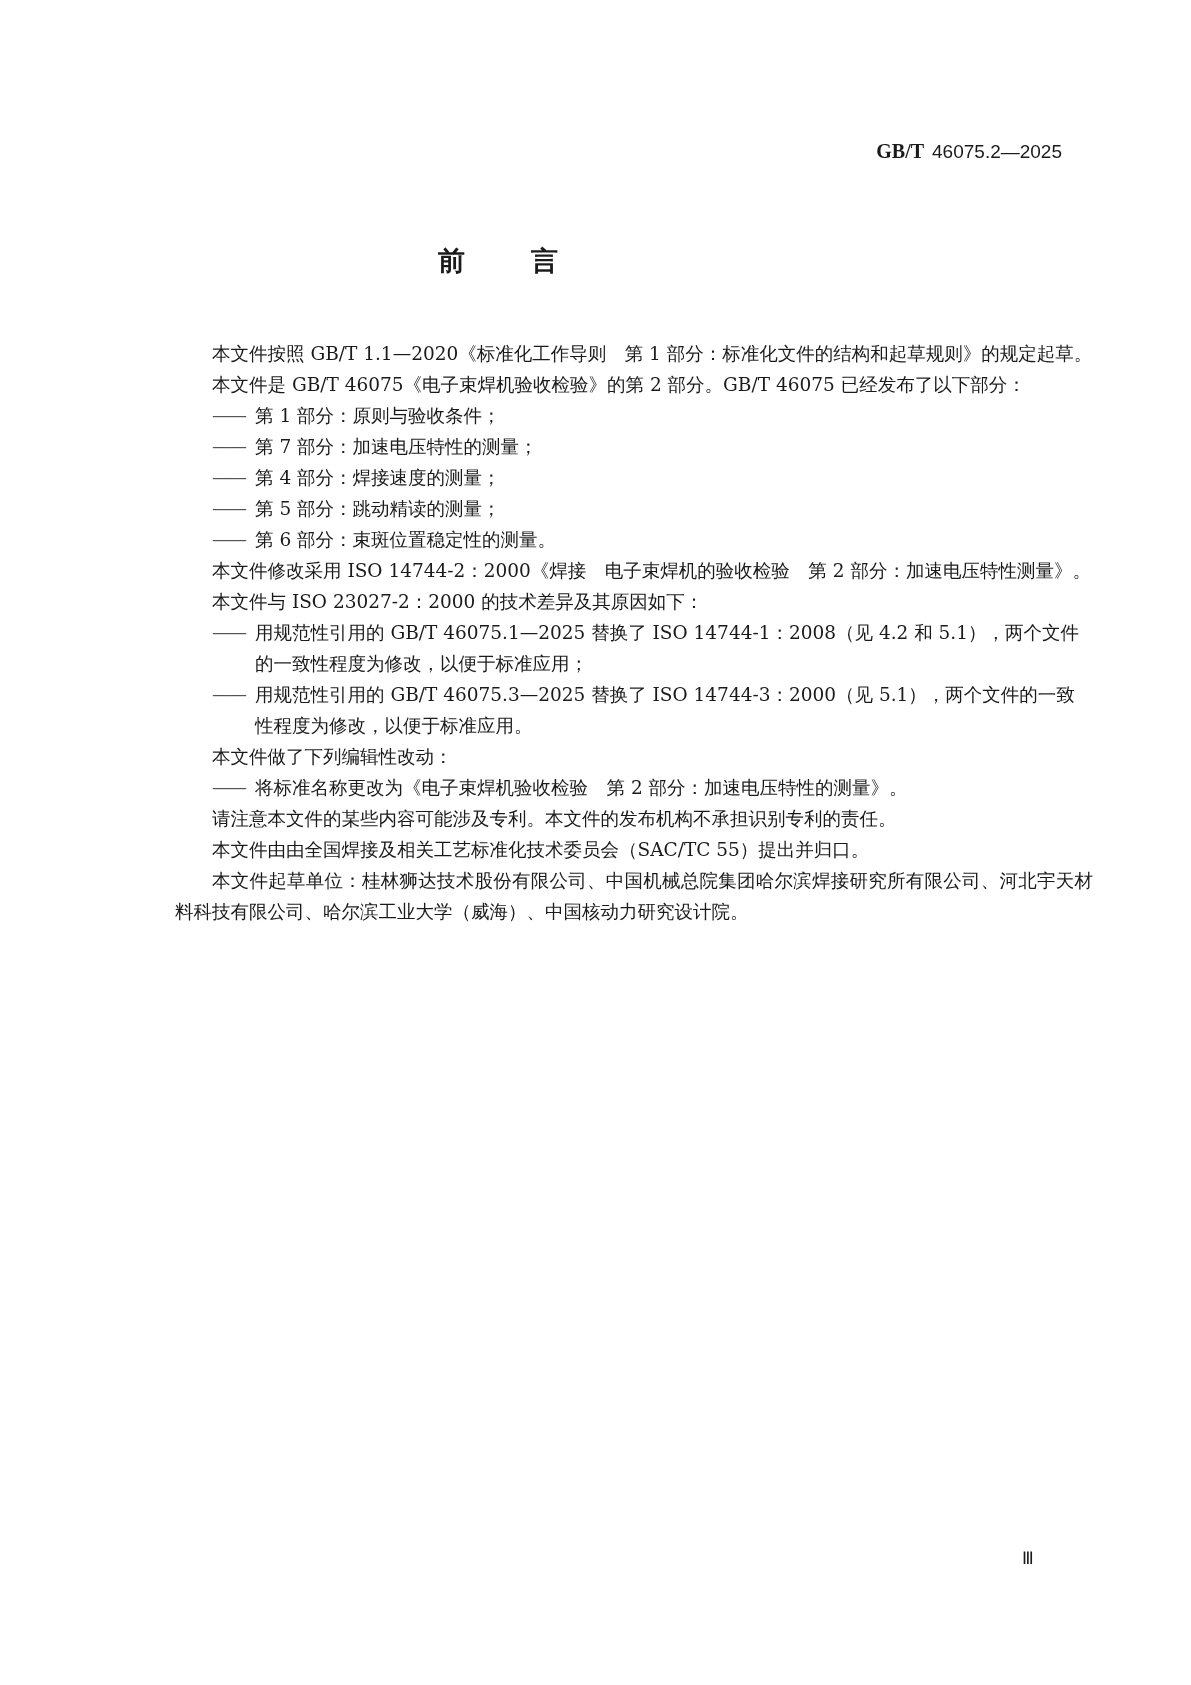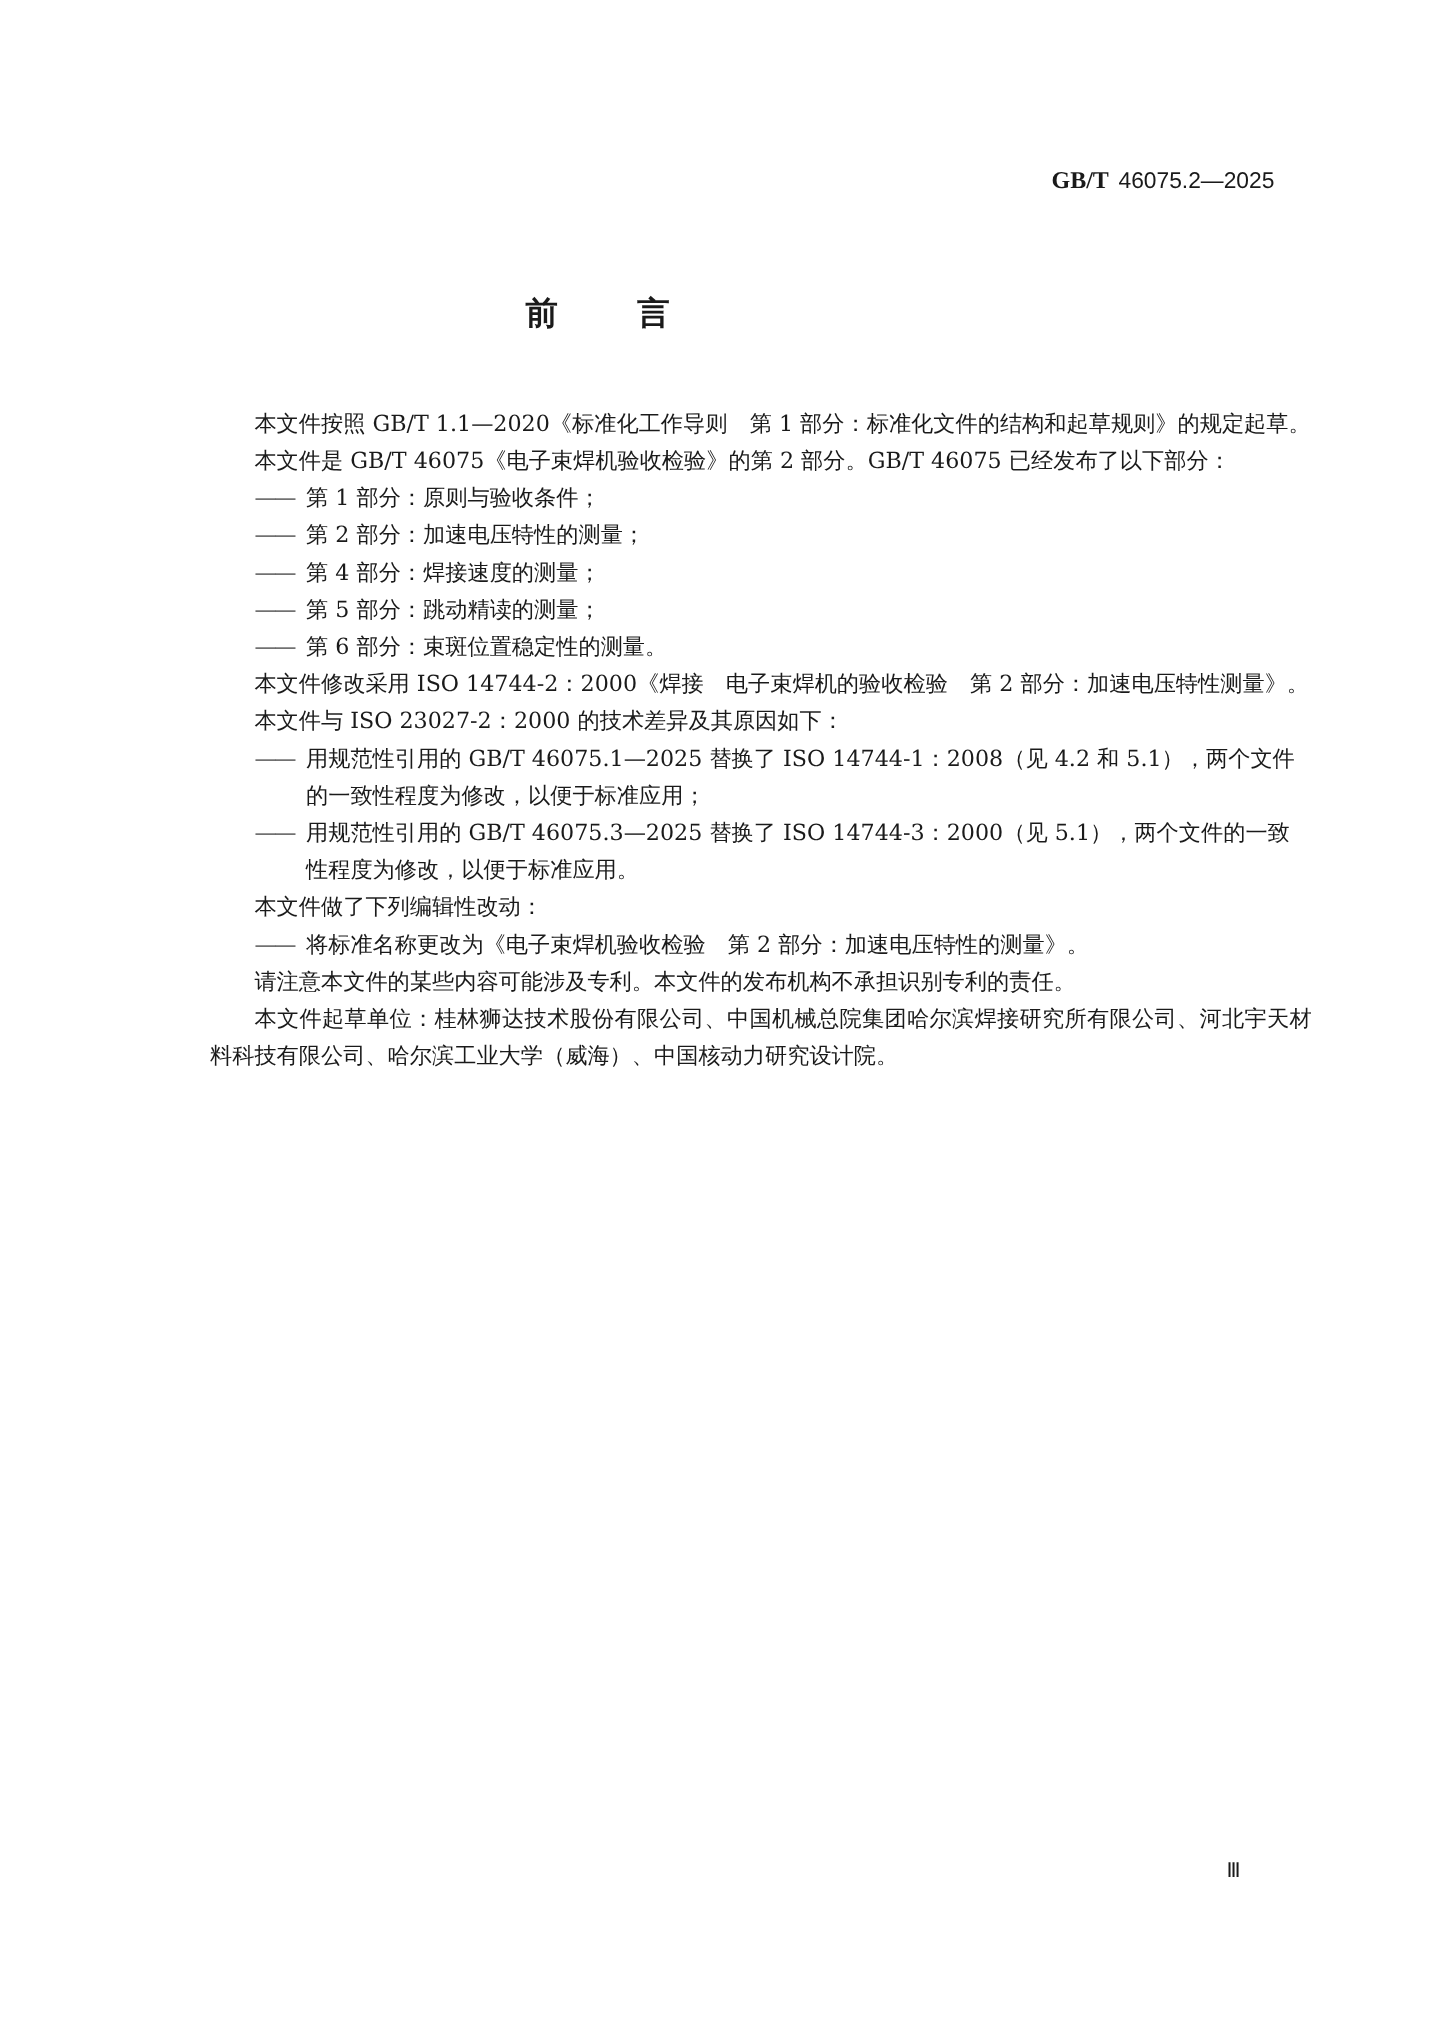--- a/index.html
+++ b/index.html
@@ -28,36 +28,37 @@
 <div class="title">
   <span>前</span><span class="gap"></span><span>言</span>
 </div>
 
 <div class="body">
   <p class="p">本文件按照 GB/T 1.1—2020《标准化工作导则　第 1 部分：标准化文件的结构和起草规则》的规定起草。</p>
   <p class="p">本文件是 GB/T 46075《电子束焊机验收检验》的第 2 部分。GB/T 46075 已经发布了以下部分：</p>
 
   <div>
     <p class="dash"><span class="d">——</span><span>第 1 部分：原则与验收条件；</span></p>
-    <p class="dash"><span class="d">——</span><span>第 2 部分：加速电压特性的测量；</span></p>
+    <p class="dash"><span class="d">——</span><span>第 7 部分：加速电压特性的测量；</span></p>
     <p class="dash"><span class="d">——</span><span>第 4 部分：焊接速度的测量；</span></p>
     <p class="dash"><span class="d">——</span><span>第 5 部分：跳动精读的测量；</span></p>
     <p class="dash"><span class="d">——</span><span>第 6 部分：束斑位置稳定性的测量。</span></p>
   </div>
 
   <p class="p">本文件修改采用 ISO 14744-2：2000《焊接　电子束焊机的验收检验　第 2 部分：加速电压特性测量》。</p>
   <p class="p">本文件与 ISO 23027-2：2000 的技术差异及其原因如下：</p>
 
   <div>
     <p class="dash"><span class="d">——</span><span>用规范性引用的 GB/T 46075.1—2025 替换了 ISO 14744-1：2008（见 4.2 和 5.1），两个文件的一致性程度为修改，以便于标准应用；</span></p>
     <p class="dash"><span class="d">——</span><span>用规范性引用的 GB/T 46075.3—2025 替换了 ISO 14744-3：2000（见 5.1），两个文件的一致性程度为修改，以便于标准应用。</span></p>
   </div>
 
   <p class="p">本文件做了下列编辑性改动：</p>
   <div>
     <p class="dash"><span class="d">——</span><span>将标准名称更改为《电子束焊机验收检验　第 2 部分：加速电压特性的测量》。</span></p>
   </div>
 
   <p class="p">请注意本文件的某些内容可能涉及专利。本文件的发布机构不承担识别专利的责任。</p>
+  <p class="p">本文件由由全国焊接及相关工艺标准化技术委员会（SAC/TC 55）提出并归口。</p>
   <p class="p">本文件起草单位：桂林狮达技术股份有限公司、中国机械总院集团哈尔滨焊接研究所有限公司、河北宇天材料科技有限公司、哈尔滨工业大学（威海）、中国核动力研究设计院。</p>
 </div>
 
 <div class="page-no">Ⅲ</div>
 
 </body></html>

